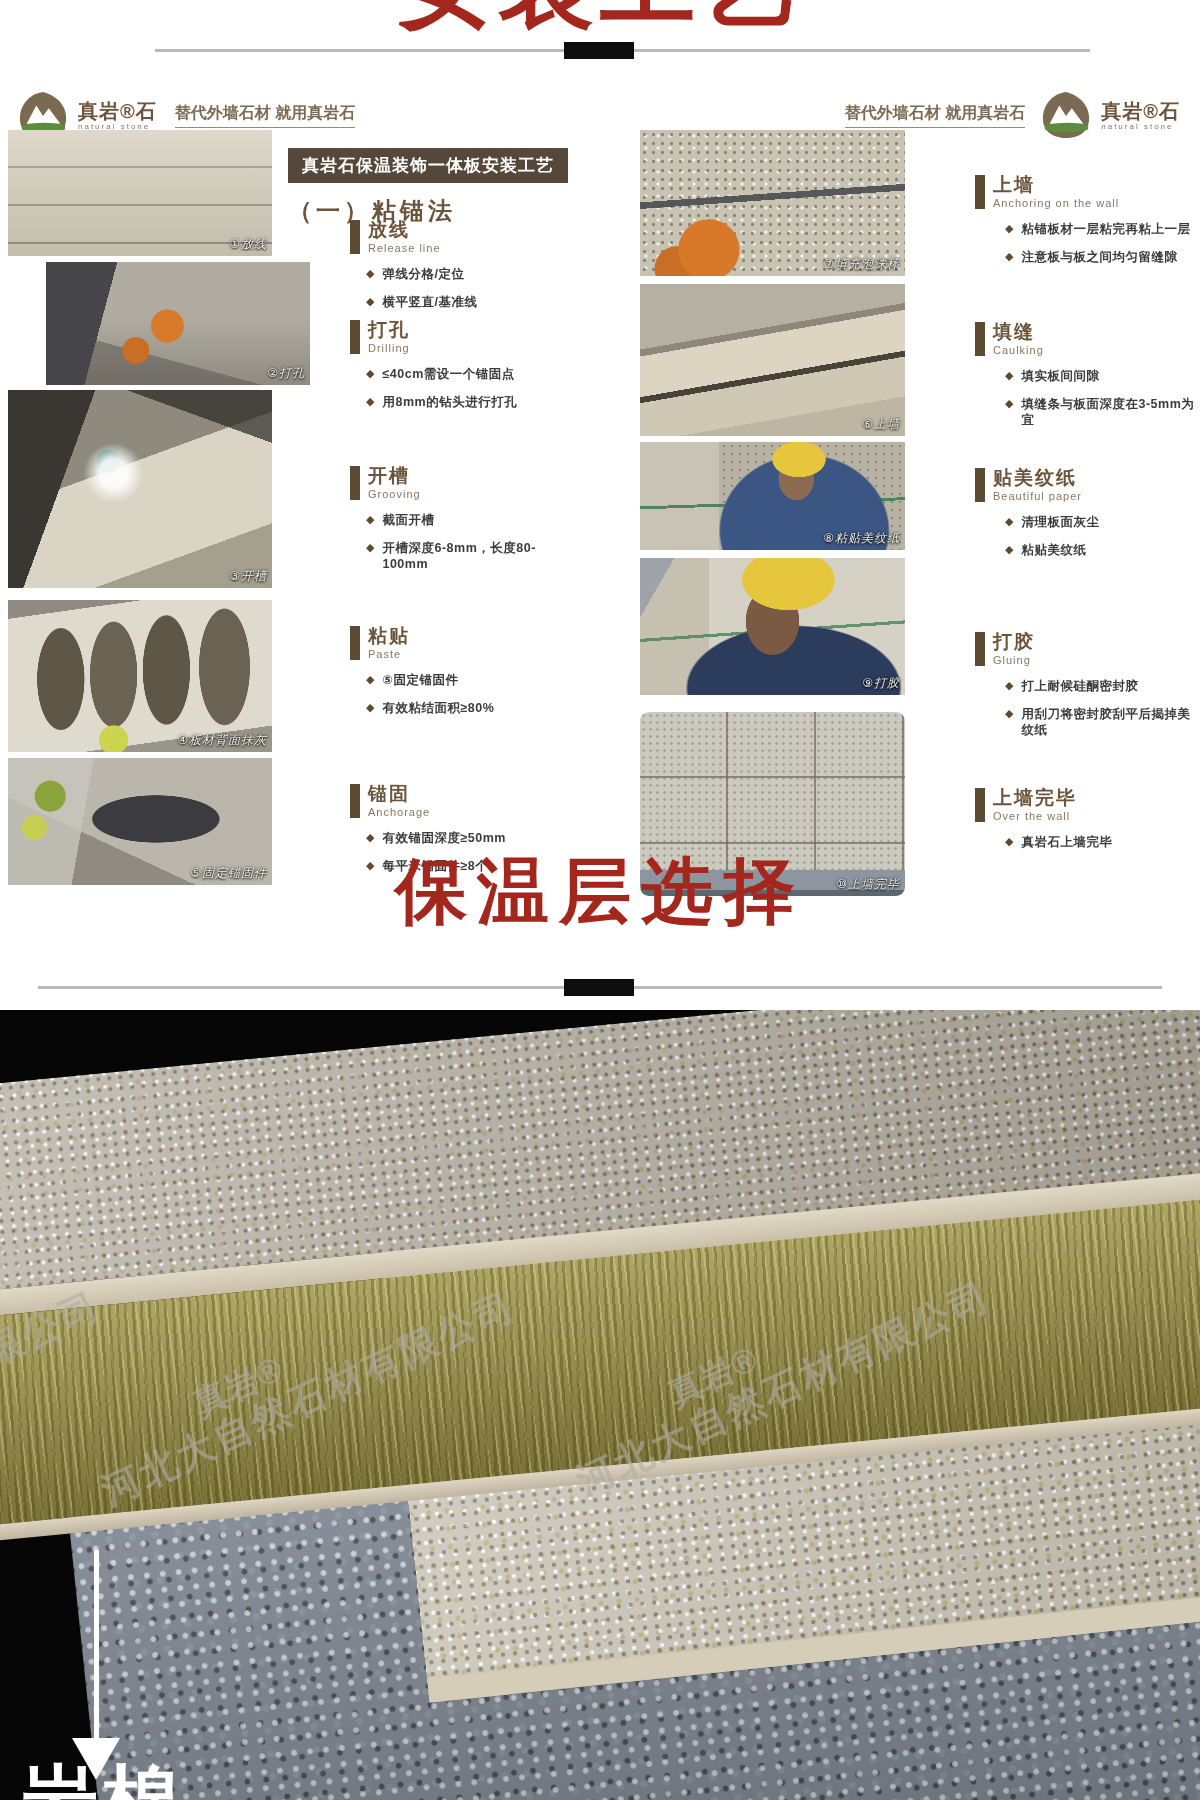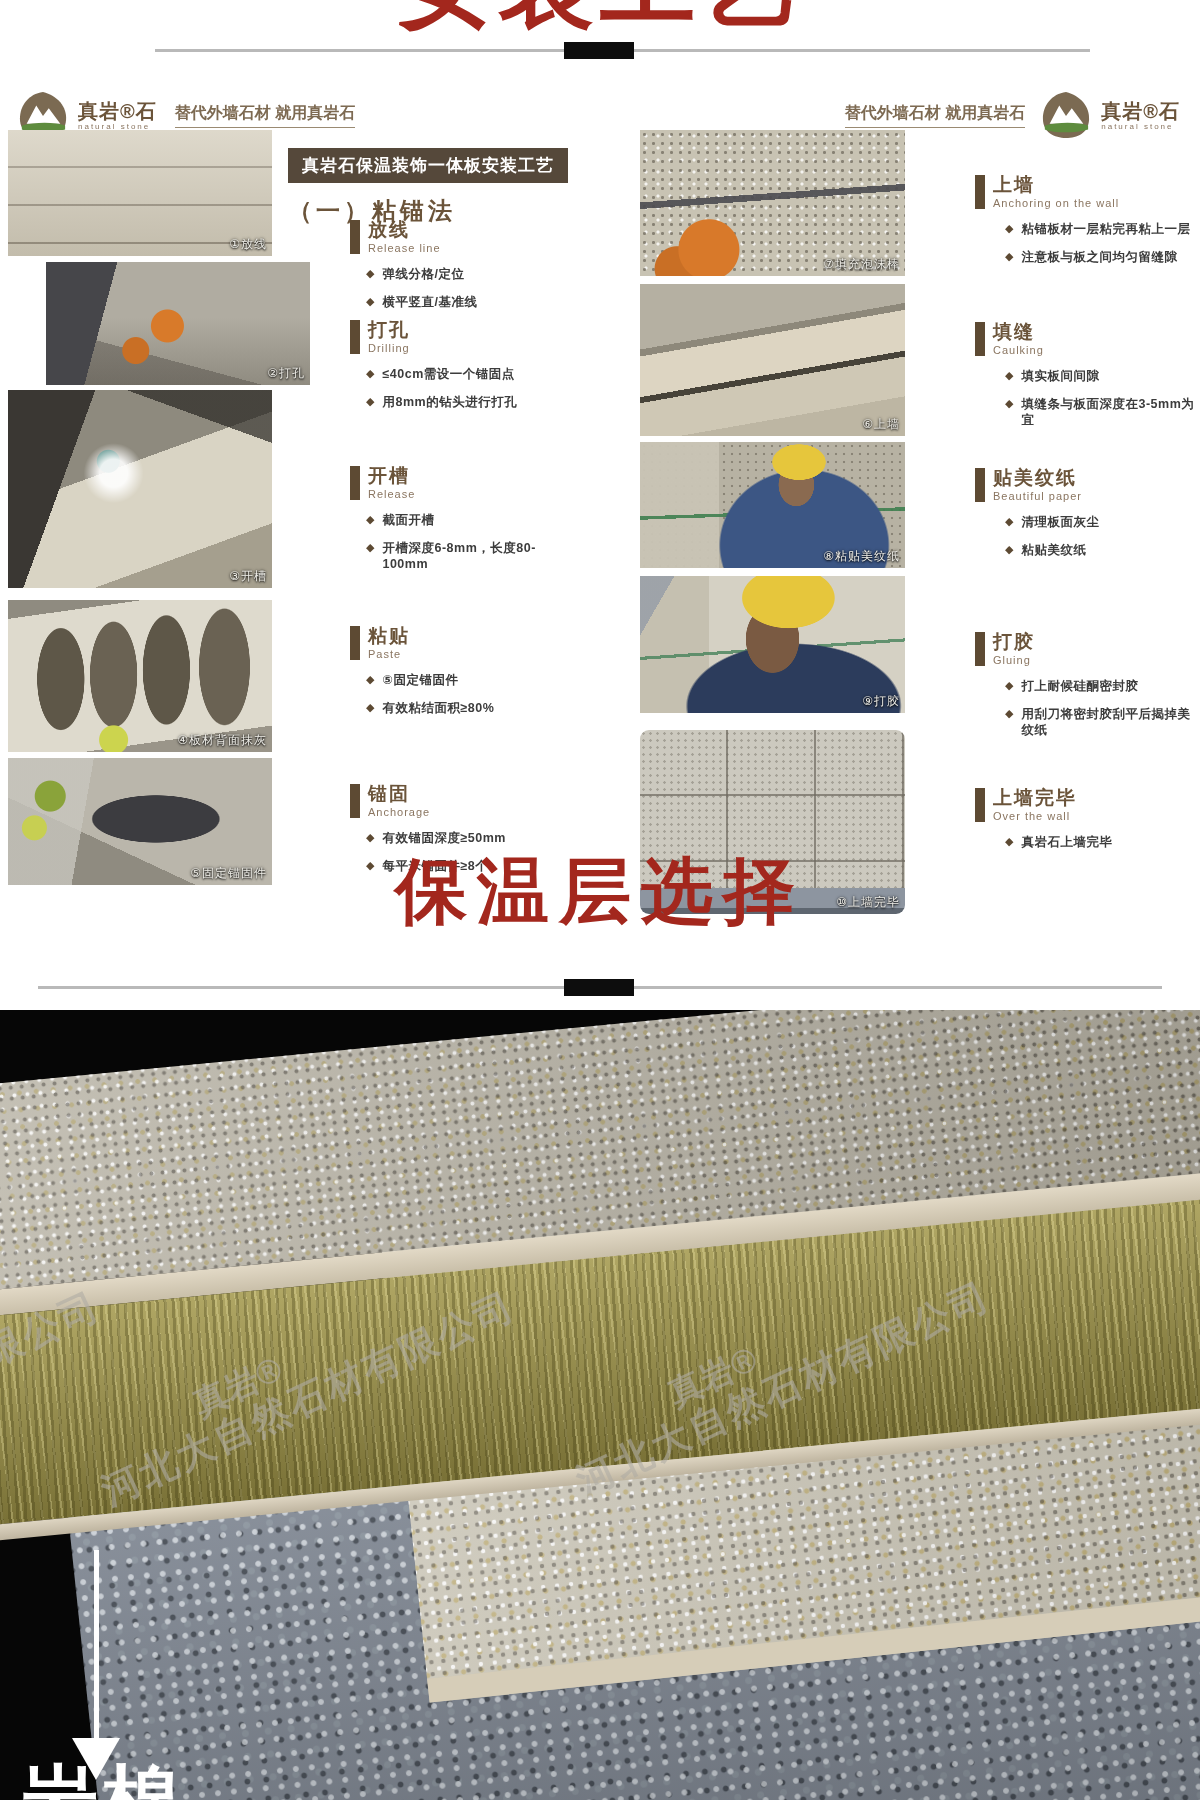--- a/index.html
+++ b/index.html
@@ -22,21 +22,21 @@
   .hdr-right{right:14px;}
   .logo-svg{width:58px;height:50px;display:block;}
   .brand-block{margin:0 6px;}
   .brand-name{font-size:20px;font-weight:bold;color:#6b543a;letter-spacing:1px;line-height:1.1;}
   .brand-sub{font-size:8px;color:#8a7560;letter-spacing:2px;}
   .slogan{font-size:16px;font-weight:bold;color:#7d6a52;border-bottom:1px solid #9a8a72;padding-bottom:3px;margin:0 12px;white-space:nowrap;}
 
   
   .photos-left{position:absolute;left:8px;top:130px;width:264px;}
   .photos-right{position:absolute;left:640px;top:130px;width:265px;}
-  .photo{position:relative;width:100%;overflow:hidden;}
+  .photo{position:relative;width:100%;overflow:hidden;font-style:italic;}
   .caption{position:absolute;right:5px;bottom:3px;font-size:12px;color:#f0efe9;letter-spacing:1px;
            text-shadow:0 0 3px rgba(0,0,0,.9),0 1px 2px rgba(0,0,0,.85);}
   .ph1{height:126px;margin-bottom:6px;background-color:#d3ccba;background-image:
     linear-gradient(180deg, rgba(255,255,255,.25), rgba(0,0,0,.08)),
     repeating-linear-gradient(180deg, rgba(0,0,0,0) 0 36px, rgba(110,100,84,.55) 36px 38px);}
   .ph2{height:123px;margin-bottom:5px;background-color:#9d988d;background-image:
     radial-gradient(circle at 46% 52%, #d87a2a 0 16px, rgba(0,0,0,0) 17px),
     radial-gradient(circle at 34% 72%, #c96f25 0 13px, rgba(0,0,0,0) 14px),
     linear-gradient(105deg, #46464a 0 24%, rgba(70,70,74,0) 24%),
     linear-gradient(15deg, rgba(60,55,50,.35) 0 30%, rgba(0,0,0,0) 30%),
@@ -62,21 +62,21 @@
     linear-gradient(25deg, #8f8b80 0 35%, #bab6ab 35% 100%);}
   .ph6{height:152px;margin-bottom:6px;background-image:
     linear-gradient(170deg, #b5b0a2 0 33%, #8d887a 33% 36.5%, #ddd5c2 36.5% 57%, #474339 57% 60%, #cfc8b5 60% 80%, #bdb6a3 80%);}
   .ph7{height:146px;margin-bottom:8px;background-color:#c8c3b3;background-image:
     radial-gradient(circle at 26% 82%, #d8792a 0 30px, rgba(0,0,0,0) 31px),
     radial-gradient(circle at 14% 95%, #c96f25 0 22px, rgba(0,0,0,0) 23px),
     linear-gradient(176deg, rgba(0,0,0,0) 0 44%, rgba(75,75,80,.9) 44% 48%, rgba(0,0,0,0) 48%),
     radial-gradient(circle, rgba(70,64,52,.5) 1.2px, rgba(0,0,0,0) 1.9px),
     radial-gradient(circle, rgba(255,255,255,.8) 1.2px, rgba(0,0,0,0) 1.9px);
     background-size:auto,auto,auto,9px 9px,12px 12px;}
-  .ph8{height:126px;margin-bottom:8px;background-color:#b7b2a3;background-image:
+  .ph8{height:108px;margin-bottom:8px;background-color:#b7b2a3;background-image:
     radial-gradient(ellipse 30px 20px at 60% 16%, #e6c63c 0 88%, rgba(0,0,0,0) 90%),
     radial-gradient(ellipse 20px 24px at 59% 34%, #8a6a50 0 88%, rgba(0,0,0,0) 90%),
     radial-gradient(ellipse 95px 85px at 62% 82%, #3c5684 0 88%, rgba(0,0,0,0) 90%),
     linear-gradient(178deg, rgba(0,0,0,0) 0 55%, rgba(63,127,79,.9) 55% 57.5%, rgba(0,0,0,0) 57.5%),
     linear-gradient(90deg, rgba(201,196,181,.95) 0 30%, rgba(0,0,0,0) 30%),
     radial-gradient(circle, rgba(70,64,52,.4) 1px, rgba(0,0,0,0) 1.6px);
     background-size:auto,auto,auto,auto,auto,8px 8px;}
   .ph9{height:137px;margin-bottom:17px;background-color:#cdc9bc;background-image:
     radial-gradient(ellipse 52px 34px at 56% 16%, #e6c63c 0 88%, rgba(0,0,0,0) 90%),
     radial-gradient(ellipse 30px 38px at 50% 46%, #7a5a42 0 88%, rgba(0,0,0,0) 90%),
@@ -255,21 +255,21 @@
           <span class="diamond">◆</span>
           <span class="btext">用8mm的钻头进行打孔</span>
         </div>
     </div>
 
     <div class="step s-l2">
       <div class="step-head">
           <span class="bar"></span>
         <div>
             <div class="step-title">开槽</div>
-             <div class="step-en">Release</div>
+             <div class="step-en">Grooving</div>
           </div>
         </div>
       <div class="bullet">
           <span class="diamond">◆</span>
           <span class="btext">截面开槽</span>
         </div>
       <div class="bullet">
           <span class="diamond">◆</span>
           <span class="btext">开槽深度6-8mm，长度80-100mm</span>
         </div>

